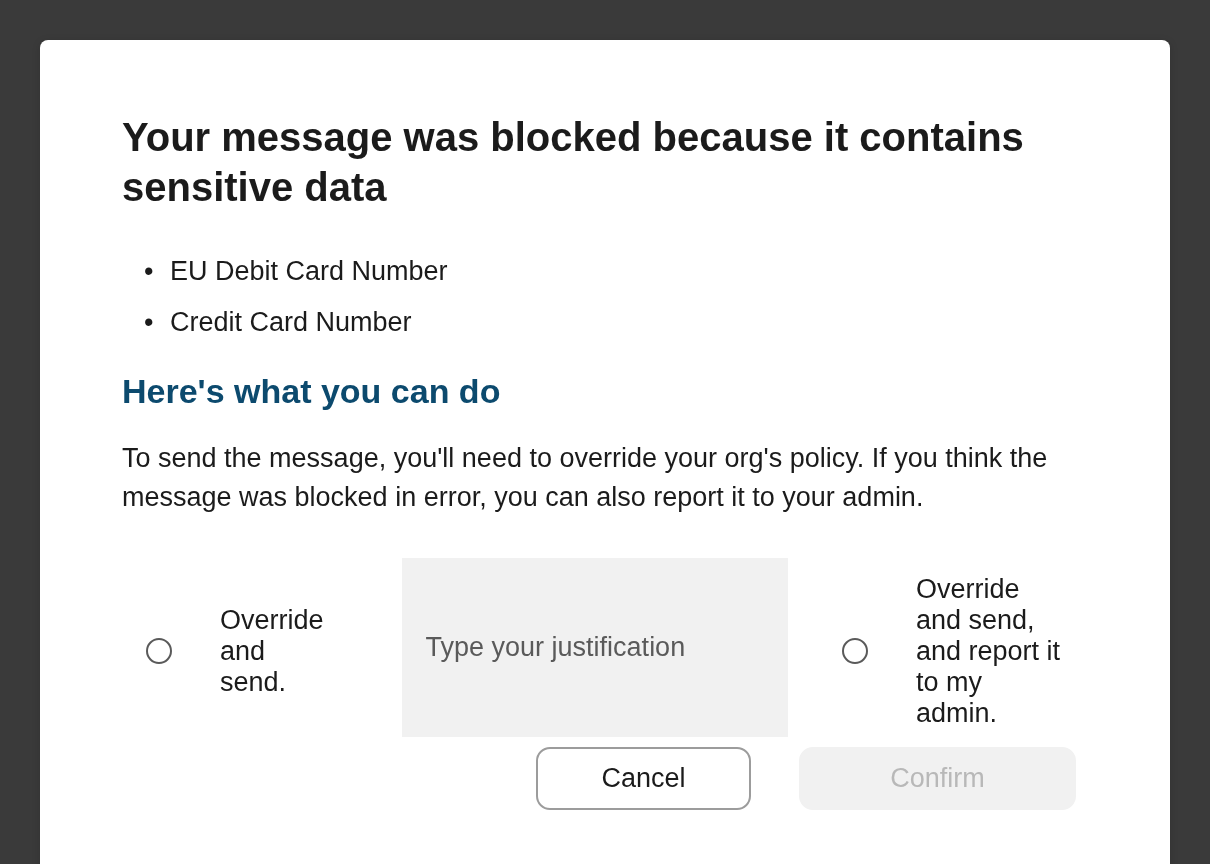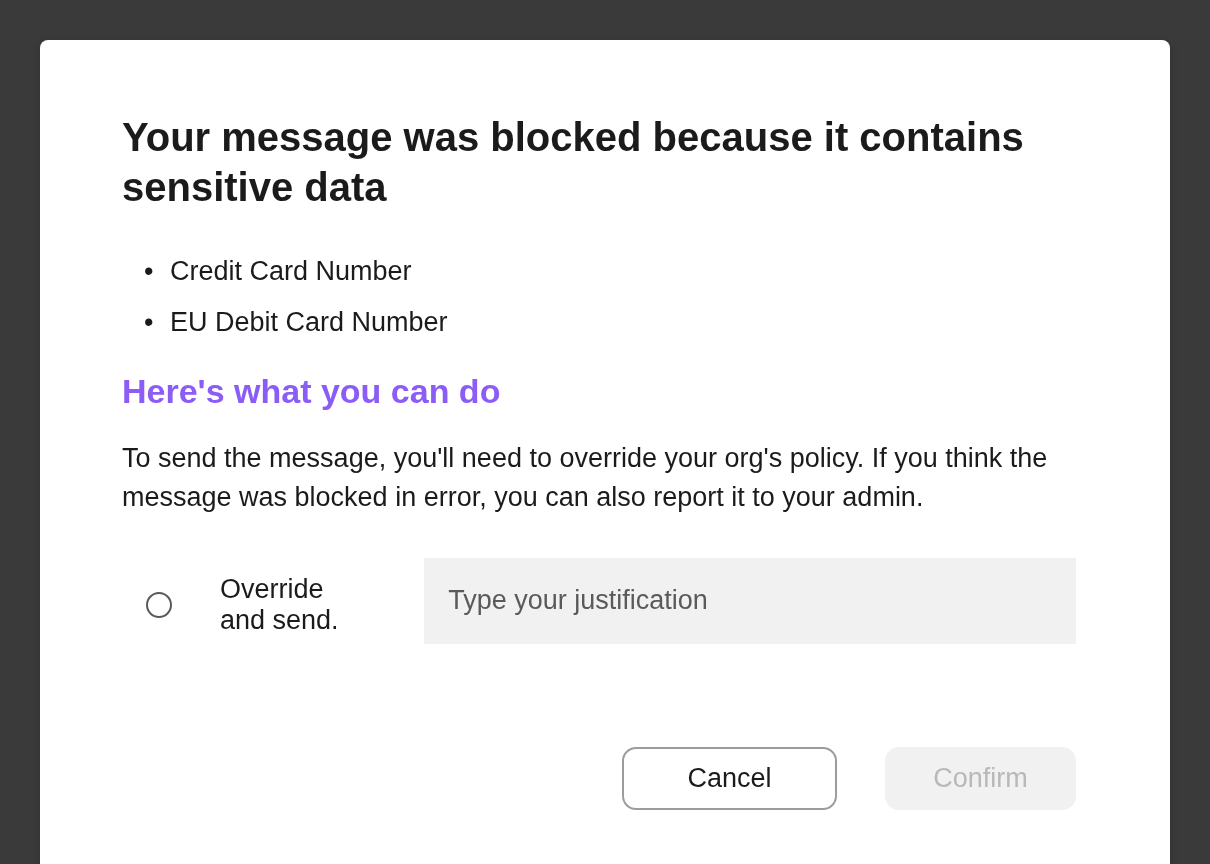--- a/index.html
+++ b/index.html
@@ -59,21 +59,21 @@
     .policy-text {
       font-size: 27px;
       color: #1b1b1b;
       line-height: 1.45;
       margin-bottom: 32px;
     }
 
     .subheading {
       font-size: 34px;
       font-weight: 700;
-      color: #8b5cf6;
+      color: #0c4a6e;
       margin-bottom: 28px;
     }
 
     .instruction-text {
       font-size: 27px;
       color: #1b1b1b;
       line-height: 1.45;
       margin-bottom: 32px;
     }
 
@@ -144,50 +144,54 @@
     .btn-cancel {
       background: #ffffff;
       border: 2px solid #9c9c9c;
       color: #1b1b1b;
     }
 
     .btn-confirm {
       background: #f1f1f1;
       border: 2px solid #f1f1f1;
       color: #b8b8b8;
-      width: 191px;
+      width: 277px;
       cursor: default;
     }
   </style>
 </head>
 <body>
 
 <div class="dialog">
 
   <h1 class="dialog-title">Your message was blocked because it contains sensitive data</h1>
 
   <ul class="sensitive-list">
+    <li>EU Debit Card Number</li>
     <li>Credit Card Number</li>
-    <li>EU Debit Card Number</li>
   </ul>
 
 
   <h2 class="subheading">Here's what you can do</h2>
 
   <p class="instruction-text">To send the message, you'll need to override your org's policy. If you think the message was blocked in error, you can also report it to your admin.</p>
 
   <div class="radio-group">
 
     <div class="radio-row">
       <div class="radio-circle"></div>
       <span class="radio-label">Override and send.</span>
     </div>
 
     <input type="text" class="justification-input" placeholder="Type your justification" style="">
 
+    <div class="radio-row">
+      <div class="radio-circle"></div>
+      <span class="radio-label">Override and send, and report it to my admin.</span>
+    </div>
 
   </div>
 
   <div class="button-row">
     <button class="btn btn-cancel">Cancel</button>
     <button class="btn btn-confirm" disabled="">Confirm</button>
   </div>
 
 </div>
 

